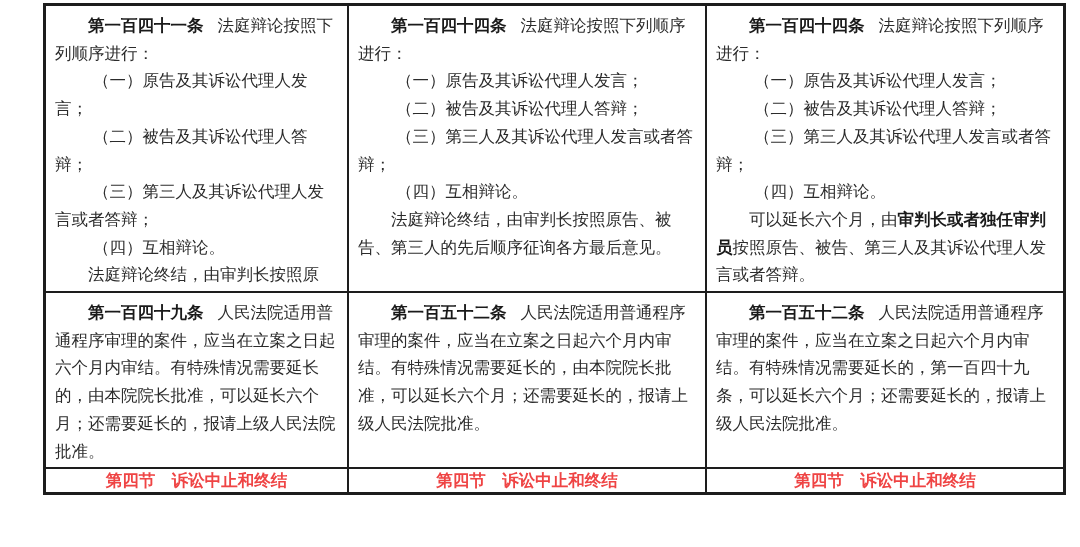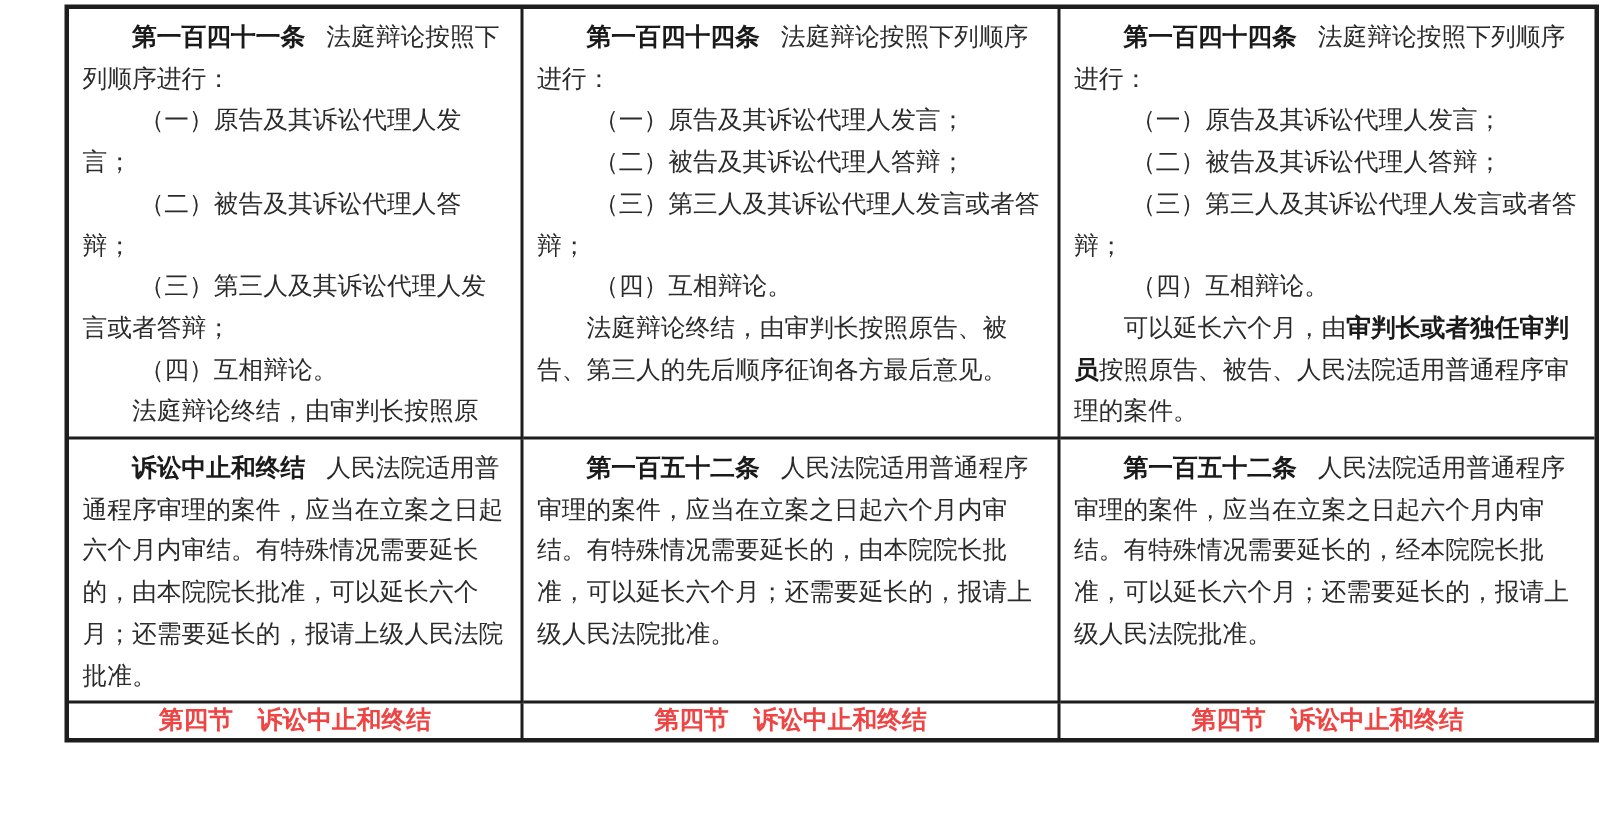--- a/index.html
+++ b/index.html
@@ -62,33 +62,33 @@
     <p class="item">（四）互相辩论。</p>
     <p class="para"><span>法庭辩论终结，由审判长按照原告、被告、第三人的先后顺序征询各方最后意见。</span><span class="bold-run"></span><span></span></p>
   </div>
 
   <div class="cell last-col">
     <p class="para"><span class="heading">第一百四十四条</span><span>法庭辩论按照下列顺序进行：</span></p>
     <p class="item">（一）原告及其诉讼代理人发言；</p>
     <p class="item">（二）被告及其诉讼代理人答辩；</p>
     <p class="item">（三）第三人及其诉讼代理人发言或者答辩；</p>
     <p class="item">（四）互相辩论。</p>
-    <p class="para"><span>可以延长六个月，由</span><span class="bold-run">审判长或者独任审判员</span><span>按照原告、被告、人民法院适用普通程序审理的案件。</span></p>
+    <p class="para"><span>可以延长六个月，由</span><span class="bold-run">审判长或者独任审判员</span><span>按照原告、被告、第三人及其诉讼代理人发言或者答辩。</span></p>
   </div>
 
   <div class="cell">
-    <p class="para"><span class="heading">诉讼中止和终结</span><span>人民法院适用普通程序审理的案件，应当在立案之日起六个月内审结。有特殊情况需要延长的，由本院院长批准，可以延长六个月；还需要延长的，报请上级人民法院批准。</span></p>
+    <p class="para"><span class="heading">第一百四十九条</span><span>人民法院适用普通程序审理的案件，应当在立案之日起六个月内审结。有特殊情况需要延长的，由本院院长批准，可以延长六个月；还需要延长的，报请上级人民法院批准。</span></p>
   </div>
 
   <div class="cell">
     <p class="para"><span class="heading">第一百五十二条</span><span>人民法院适用普通程序审理的案件，应当在立案之日起六个月内审结。有特殊情况需要延长的，由本院院长批准，可以延长六个月；还需要延长的，报请上级人民法院批准。</span></p>
   </div>
 
   <div class="cell last-col">
-    <p class="para"><span class="heading">第一百五十二条</span><span>人民法院适用普通程序审理的案件，应当在立案之日起六个月内审结。有特殊情况需要延长的，经本院院长批准，可以延长六个月；还需要延长的，报请上级人民法院批准。</span></p>
+    <p class="para"><span class="heading">第一百五十二条</span><span>人民法院适用普通程序审理的案件，应当在立案之日起六个月内审结。有特殊情况需要延长的，第一百四十九条，可以延长六个月；还需要延长的，报请上级人民法院批准。</span></p>
   </div>
 
   <div class="cell last-row section-cell">
     <span>第四节　诉讼中止和终结</span>
   </div>
   <div class="cell last-row section-cell">
     <span>第四节　诉讼中止和终结</span>
   </div>
   <div class="cell last-row last-col section-cell">
     <span>第四节　诉讼中止和终结</span>

